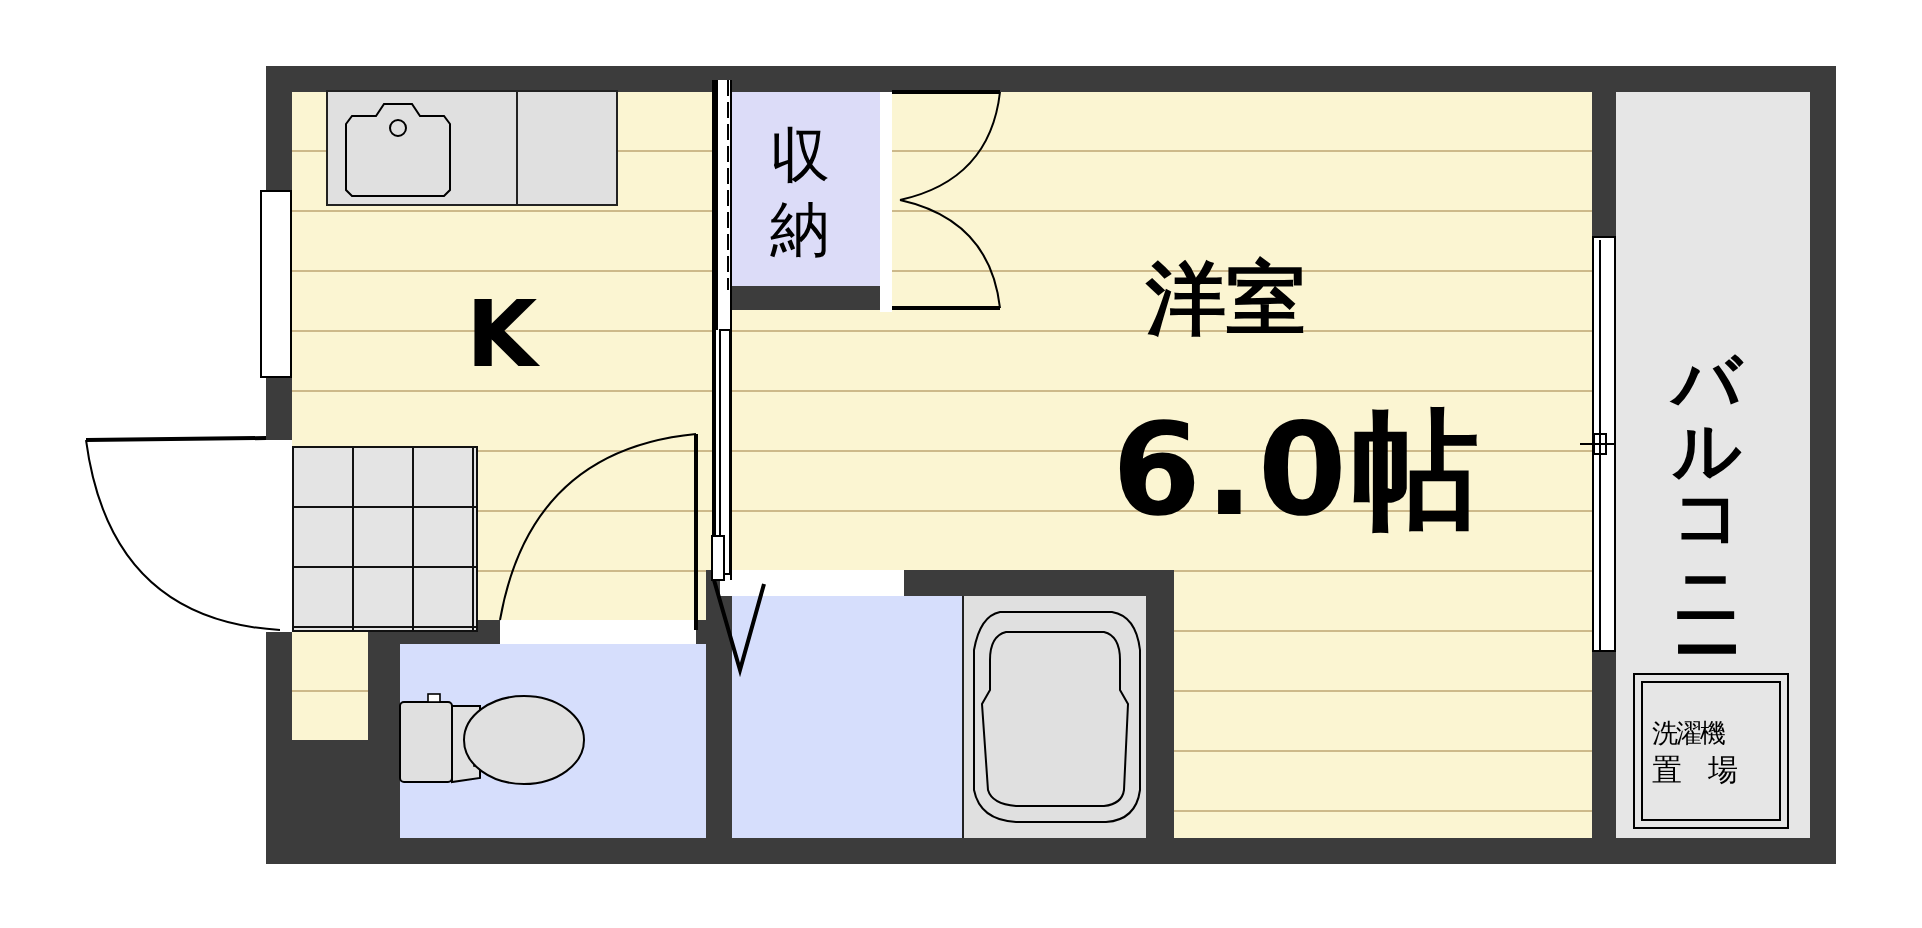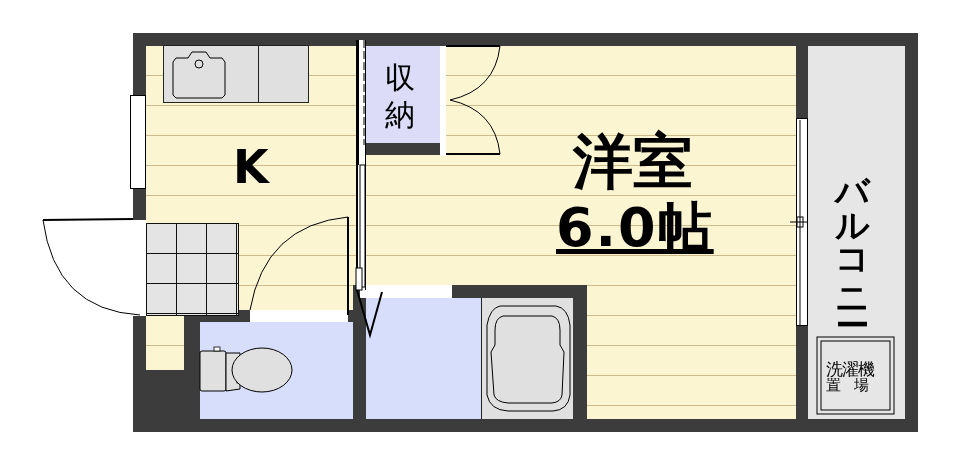--- a/index.html
+++ b/index.html
@@ -96,19 +96,19 @@
 
   <rect x="817" y="337" width="77" height="77" fill="none" stroke="#000" stroke-width="1"></rect>
   <rect x="821" y="341" width="69" height="69" fill="none" stroke="#000" stroke-width="1"></rect>
 </svg>
 
 <div class="label" style="left:233px; top:140px; font-size:46px;">K</div>
 
 <div class="label" style="left:385px; top:58px; font-size:30px; font-weight:normal;">収</div>
 <div class="label" style="left:385px; top:95px; font-size:30px; font-weight:normal;">納</div>
 
-<div class="label" style="left:573px; top:122px; font-size:60px;">洋室</div>
-<div class="label" style="left:556px; top:192px; font-size:54px; letter-spacing:2px;text-decoration:underline;">6.0帖</div>
+<div class="label" style="left:573px; top:122px; font-size:40px;">洋室</div>
+<div class="label" style="left:556px; top:192px; font-size:64px; letter-spacing:2px;">6.0帖</div>
 
 <div class="label" style="left:836px; top:152px; font-size:34px; writing-mode:vertical-rl; line-height:34px;">バルコニー</div>
 
-<div class="label" style="left:826px; top:358px; font-size:17px; font-weight:normal; letter-spacing:-1px;">洗濯機</div>
+<div class="label" style="left:826px; top:358px; font-size:13px; font-weight:normal; letter-spacing:-1px;">洗濯機</div>
 <div class="label" style="left:826px; top:376px; font-size:15px; font-weight:normal; letter-spacing:-1px;">置　場</div>
 
 </body></html>

